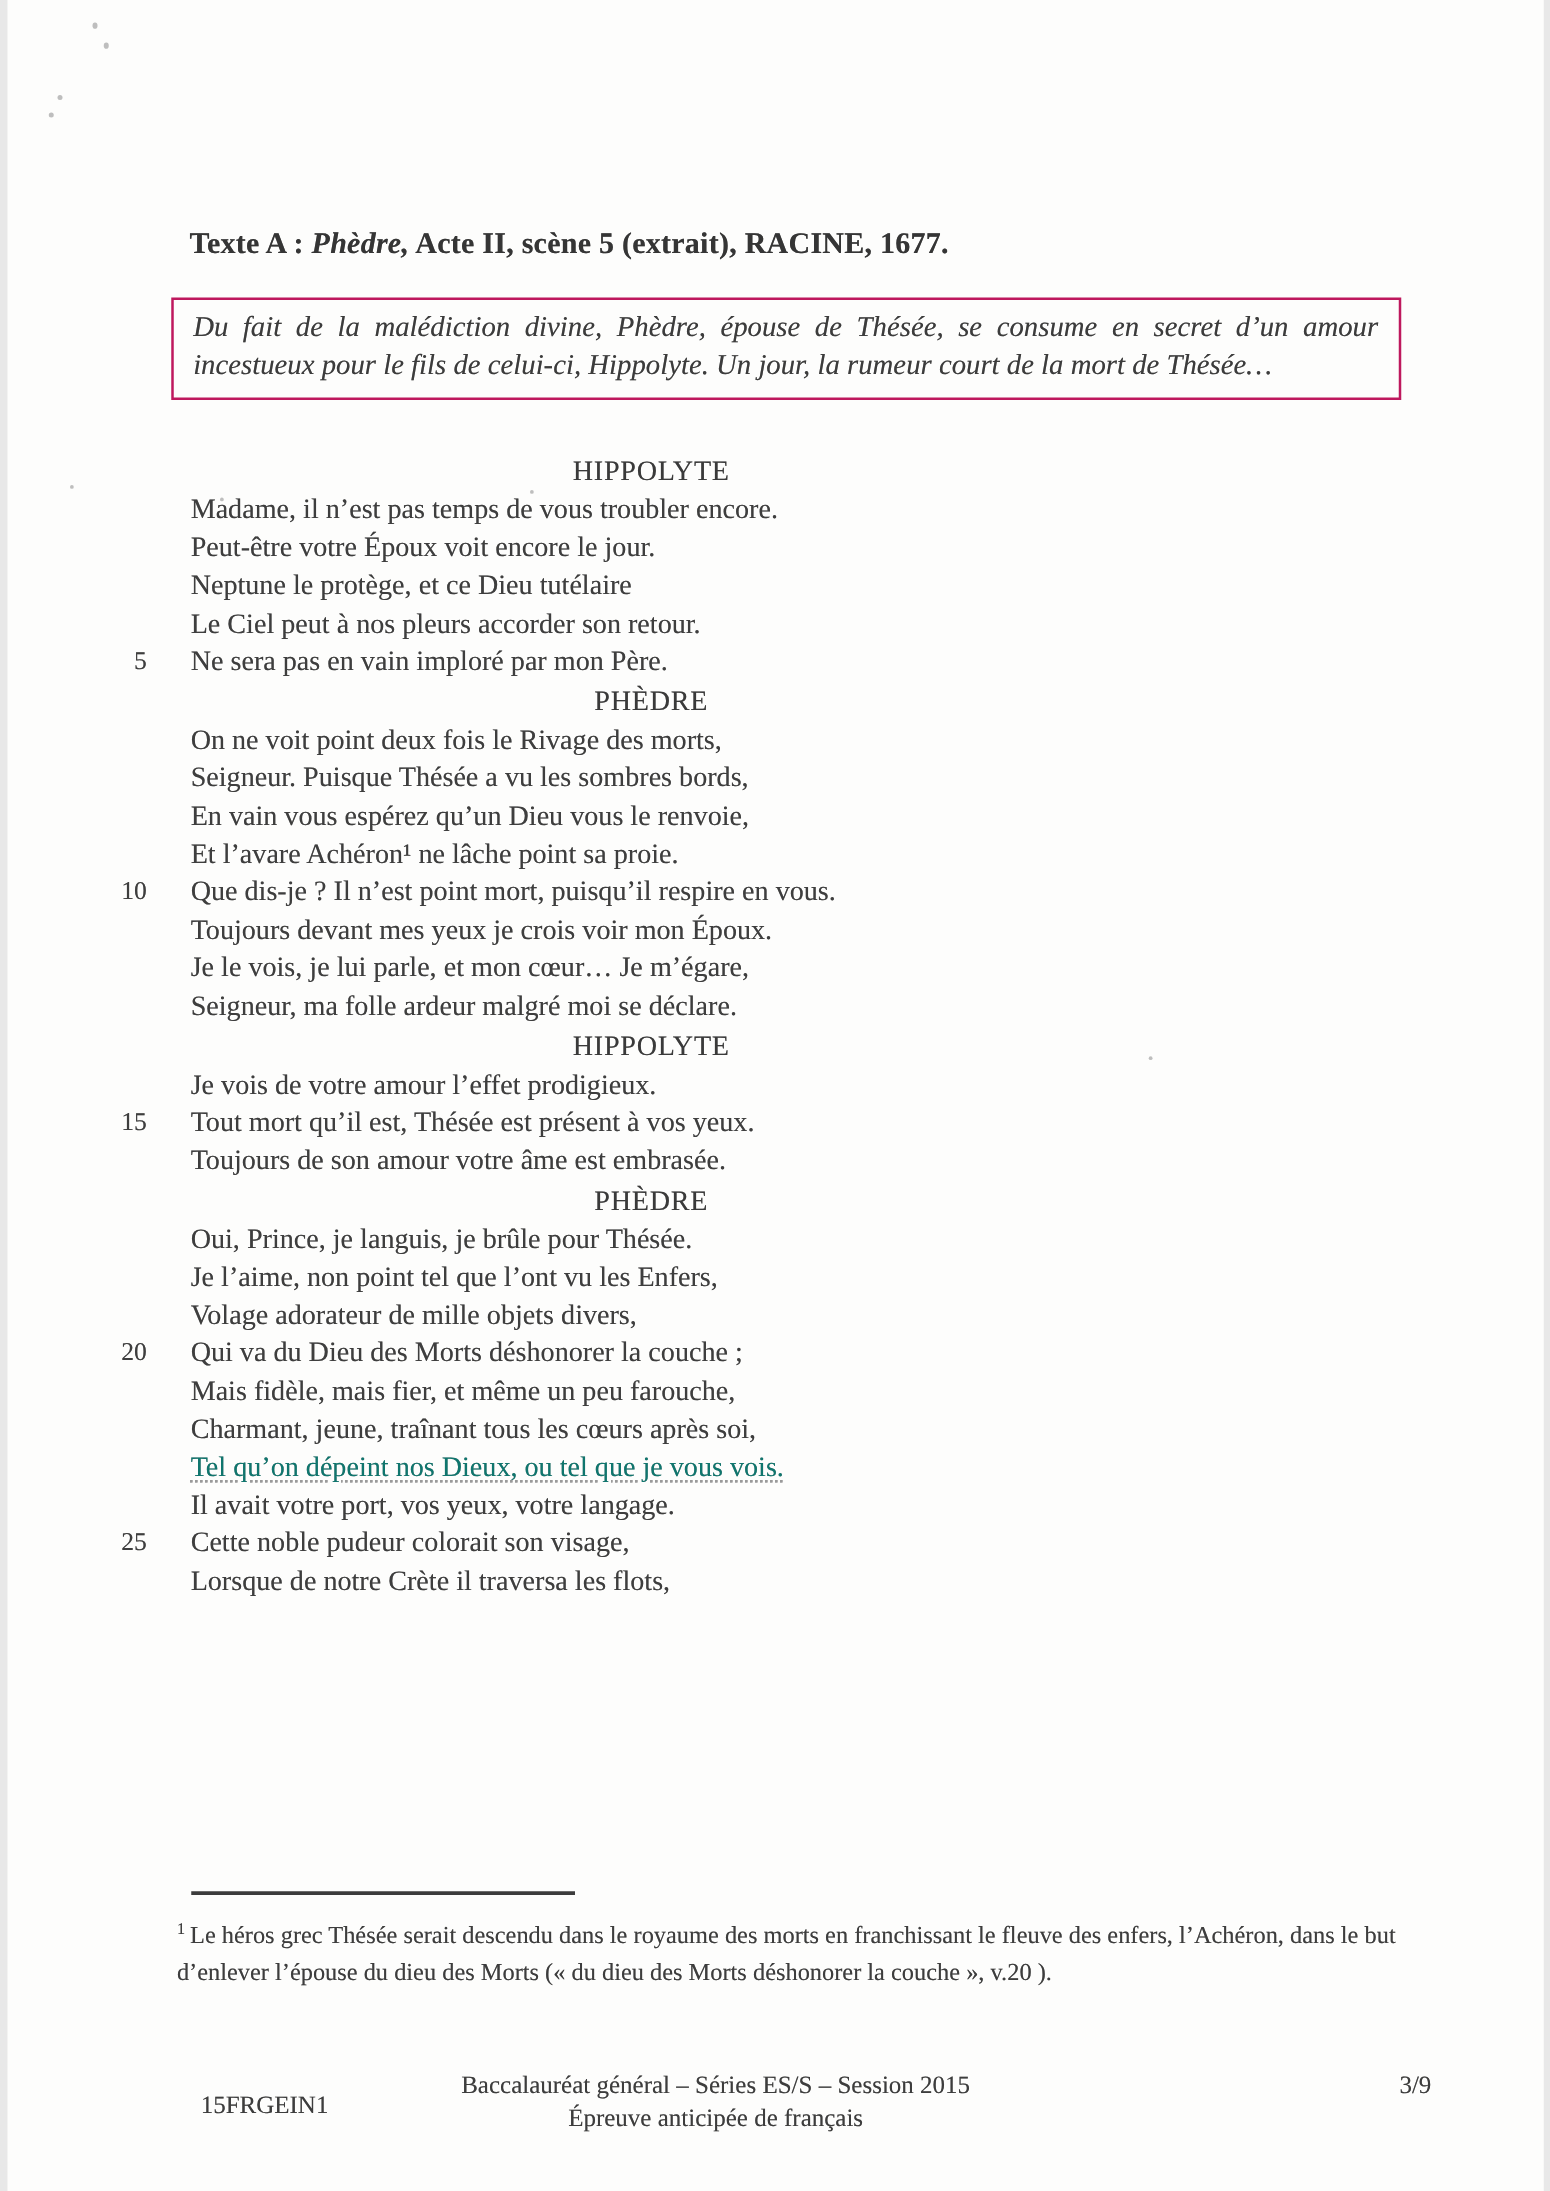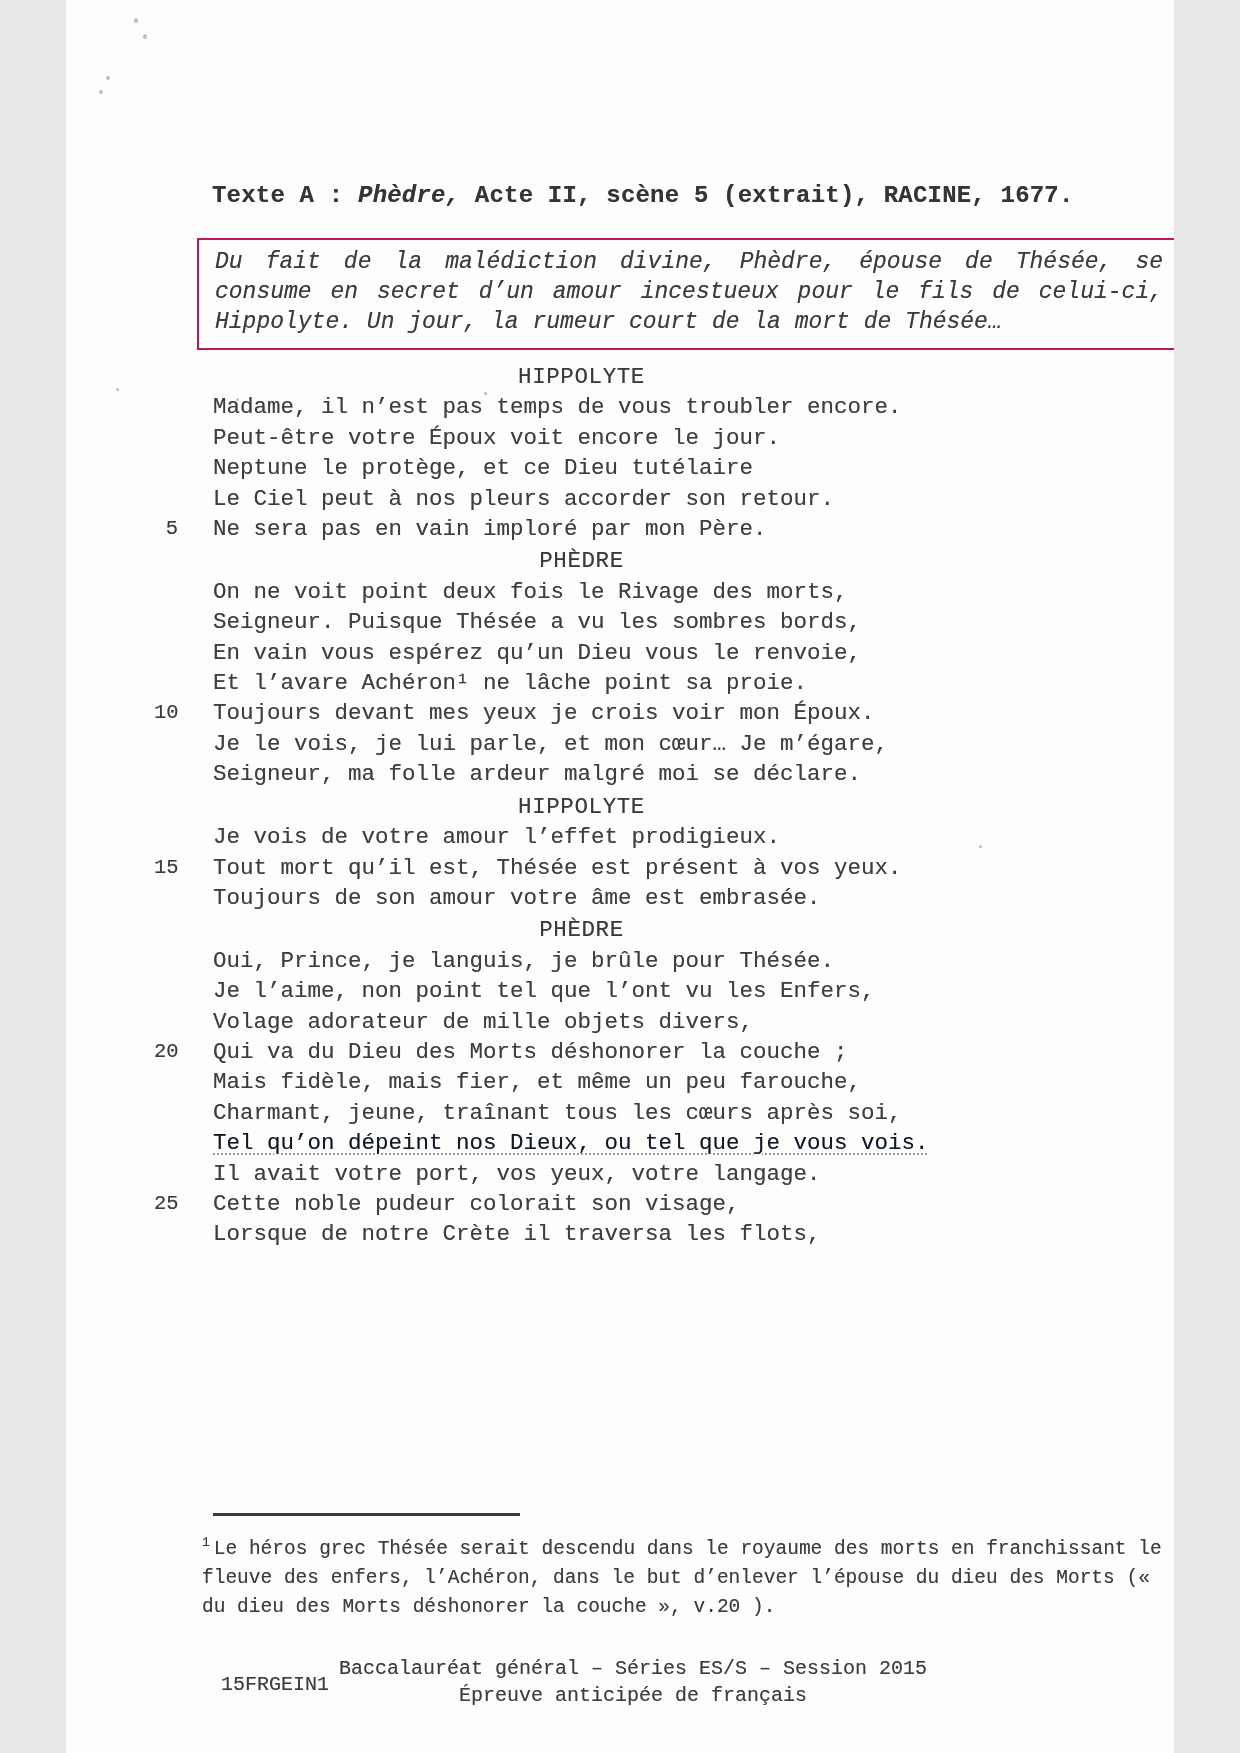--- a/index.html
+++ b/index.html
@@ -2,26 +2,26 @@
 <html lang="fr"><head>
 <meta charset="utf-8">
 <style>
   html, body {
     margin: 0;
     padding: 0;
     background: #e8e8e8;
   }
   .page {
     position: relative;
-    width: 1108px;
+    width: 1229px;
     height: 1753px;
     margin: 0 auto;
     background: #fdfdfc;
     overflow: hidden;
-    font-family: Liberation Mono, monospace;
+    font-family: Liberation Serif, serif;
     color: #3e3e3e;
   }
   
   .speck {
     position: absolute;
     background: #8a8a8a;
     border-radius: 50%;
     opacity: .55;
   }
 
@@ -76,21 +76,21 @@
     position: absolute;
     left: -59px;
     width: 24px;
     text-align: right;
     font-size: 20.5px;
     color: #3e3e3e;
   }
   .verse-text.smudge {
     text-decoration: underline dotted 2px #9a9a9a;
     text-underline-offset: 4px;
-    color: #0f172a;
+    color: #0f766e;
   }
 
   .footnote-rule {
     position: absolute;
     left: 147px;
     top: 1513px;
     width: 307px;
     height: 3px;
     background: #3c3c3c;
   }
@@ -155,21 +155,21 @@
       <div class="verse-row"><span class="line-num"></span><span class="verse-text">Madame, il n’est pas temps de vous troubler encore.</span></div>
       <div class="verse-row"><span class="line-num"></span><span class="verse-text">Peut-être votre Époux voit encore le jour.</span></div>
       <div class="verse-row"><span class="line-num"></span><span class="verse-text">Neptune le protège, et ce Dieu tutélaire</span></div>
       <div class="verse-row"><span class="line-num"></span><span class="verse-text">Le Ciel peut à nos pleurs accorder son retour.</span></div>
       <div class="verse-row"><span class="line-num">5</span><span class="verse-text">Ne sera pas en vain imploré par mon Père.</span></div>
       <div class="speaker">PHÈDRE</div>
       <div class="verse-row"><span class="line-num"></span><span class="verse-text">On ne voit point deux fois le Rivage des morts,</span></div>
       <div class="verse-row"><span class="line-num"></span><span class="verse-text">Seigneur. Puisque Thésée a vu les sombres bords,</span></div>
       <div class="verse-row"><span class="line-num"></span><span class="verse-text">En vain vous espérez qu’un Dieu vous le renvoie,</span></div>
       <div class="verse-row"><span class="line-num"></span><span class="verse-text">Et l’avare Achéron¹ ne lâche point sa proie.</span></div>
-      <div class="verse-row"><span class="line-num">10</span></div>
+      <div class="verse-row"><span class="line-num">10</span><span class="verse-text">Que dis-je ? Il n’est point mort, puisqu’il respire en vous.</span></div>
       <div class="verse-row"><span class="line-num"></span><span class="verse-text">Toujours devant mes yeux je crois voir mon Époux.</span></div>
       <div class="verse-row"><span class="line-num"></span><span class="verse-text">Je le vois, je lui parle, et mon cœur… Je m’égare,</span></div>
       <div class="verse-row"><span class="line-num"></span><span class="verse-text">Seigneur, ma folle ardeur malgré moi se déclare.</span></div>
       <div class="speaker">HIPPOLYTE</div>
       <div class="verse-row"><span class="line-num"></span><span class="verse-text">Je vois de votre amour l’effet prodigieux.</span></div>
       <div class="verse-row"><span class="line-num">15</span><span class="verse-text">Tout mort qu’il est, Thésée est présent à vos yeux.</span></div>
       <div class="verse-row"><span class="line-num"></span><span class="verse-text">Toujours de son amour votre âme est embrasée.</span></div>
       <div class="speaker">PHÈDRE</div>
       <div class="verse-row"><span class="line-num"></span><span class="verse-text">Oui, Prince, je languis, je brûle pour Thésée.</span></div>
       <div class="verse-row"><span class="line-num"></span><span class="verse-text">Je l’aime, non point tel que l’ont vu les Enfers,</span></div>

